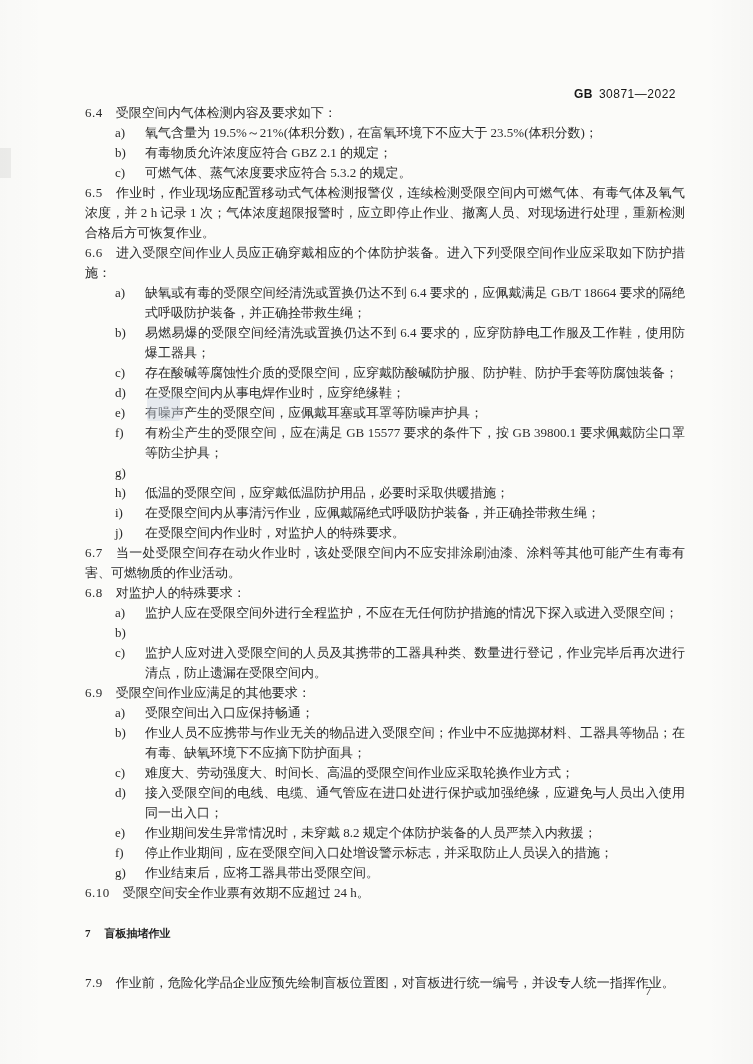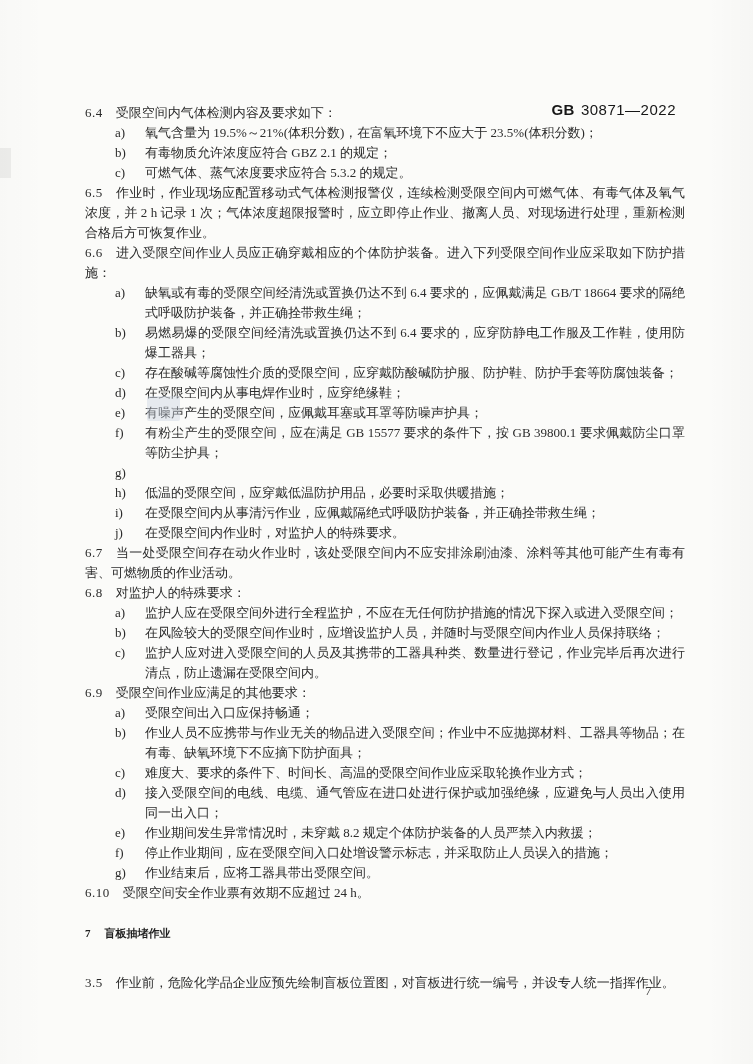--- a/index.html
+++ b/index.html
@@ -7,22 +7,22 @@
     position:relative;
     width:753px;height:1064px;
     margin:0 auto;
     background:#fbfbf9;
     background-image:linear-gradient(90deg, rgba(0,0,0,0.012) 0%, rgba(0,0,0,0) 6%, rgba(0,0,0,0) 94%, rgba(0,0,0,0.018) 100%);
     font-family:"Liberation Serif","DejaVu Serif",serif;
     color:#2b2b2b;
     overflow:hidden;
   }
   .std-code{
-    position:absolute;top:101px;right:77px;
-    font-size:15px;letter-spacing:0.5px;color:#161616;
+    position:absolute;top:87px;right:77px;
+    font-size:12px;letter-spacing:0.5px;color:#161616;
     font-family:"Liberation Sans","DejaVu Sans",sans-serif;
   }
   .std-code .gb{font-weight:bold;margin-right:6px;}
   .content{
     position:absolute;left:85px;top:103px;width:600px;
     font-size:13px;line-height:20px;
     text-align:justify;text-justify:inter-ideograph;
   }
   p{margin:0;padding:0;}
   .clause .cnum{margin-right:13px;letter-spacing:0.5px;}
@@ -113,40 +113,39 @@
 
     <p class="clause"><span class="cnum">6.7</span><span>当一处受限空间存在动火作业时，该处受限空间内不应安排涂刷油漆、涂料等其他可能产生有毒有害、可燃物质的作业活动。</span></p>
     <p class="clause"><span class="cnum">6.8</span><span>对监护人的特殊要求：</span></p>
 
     <div class="item">
         <span class="ilabel">a)</span>
         <span class="itext">监护人应在受限空间外进行全程监护，不应在无任何防护措施的情况下探入或进入受限空间；</span>
       </div>
     <div class="item">
         <span class="ilabel">b)</span>
-        <span class="itext">在风险较大的受限空间作业时，应增设监护人员，并随时与受限空间内作业人员保持联络；</span>
       </div>
     <div class="item">
         <span class="ilabel">c)</span>
         <span class="itext">监护人应对进入受限空间的人员及其携带的工器具种类、数量进行登记，作业完毕后再次进行清点，防止遗漏在受限空间内。</span>
       </div>
 
     <p class="clause"><span class="cnum">6.9</span><span>受限空间作业应满足的其他要求：</span></p>
 
     <div class="item">
         <span class="ilabel">a)</span>
         <span class="itext">受限空间出入口应保持畅通；</span>
       </div>
     <div class="item">
         <span class="ilabel">b)</span>
         <span class="itext">作业人员不应携带与作业无关的物品进入受限空间；作业中不应抛掷材料、工器具等物品；在有毒、缺氧环境下不应摘下防护面具；</span>
       </div>
     <div class="item">
         <span class="ilabel">c)</span>
-        <span class="itext">难度大、要求的条件下、时间长、高温的受限空间作业应采取轮换作业方式；</span>
+        <span class="itext">难度大、劳动强度大、时间长、高温的受限空间作业应采取轮换作业方式；</span>
       </div>
     <div class="item">
         <span class="ilabel">d)</span>
         <span class="itext">接入受限空间的电线、电缆、通气管应在进口处进行保护或加强绝缘，应避免与人员出入使用同一出入口；</span>
       </div>
     <div class="item">
         <span class="ilabel">e)</span>
         <span class="itext">作业期间发生异常情况时，未穿戴 8.2 规定个体防护装备的人员严禁入内救援；</span>
       </div>
     <div class="item">
@@ -155,21 +154,21 @@
       </div>
     <div class="item">
         <span class="ilabel">g)</span>
         <span class="itext">作业结束后，应将工器具带出受限空间。</span>
       </div>
 
     <p class="clause"><span class="cnum">6.10</span><span>受限空间安全作业票有效期不应超过 24 h。</span></p>
 
     <p class="heading"><span class="hnum">7</span><span>盲板抽堵作业</span></p>
 
-    <p class="clause"><span class="cnum">3.5</span><span>作业前，危险化学品企业应预先绘制盲板位置图，对盲板进行统一编号，并设专人统一指挥作业。</span></p>
+    <p class="clause"><span class="cnum">7.9</span><span>作业前，危险化学品企业应预先绘制盲板位置图，对盲板进行统一编号，并设专人统一指挥作业。</span></p>
 
   </div>
 
   <div class="artifact-1"></div>
 
   <div class="page-number">7</div>
 
 </div>
 
 </body></html>

